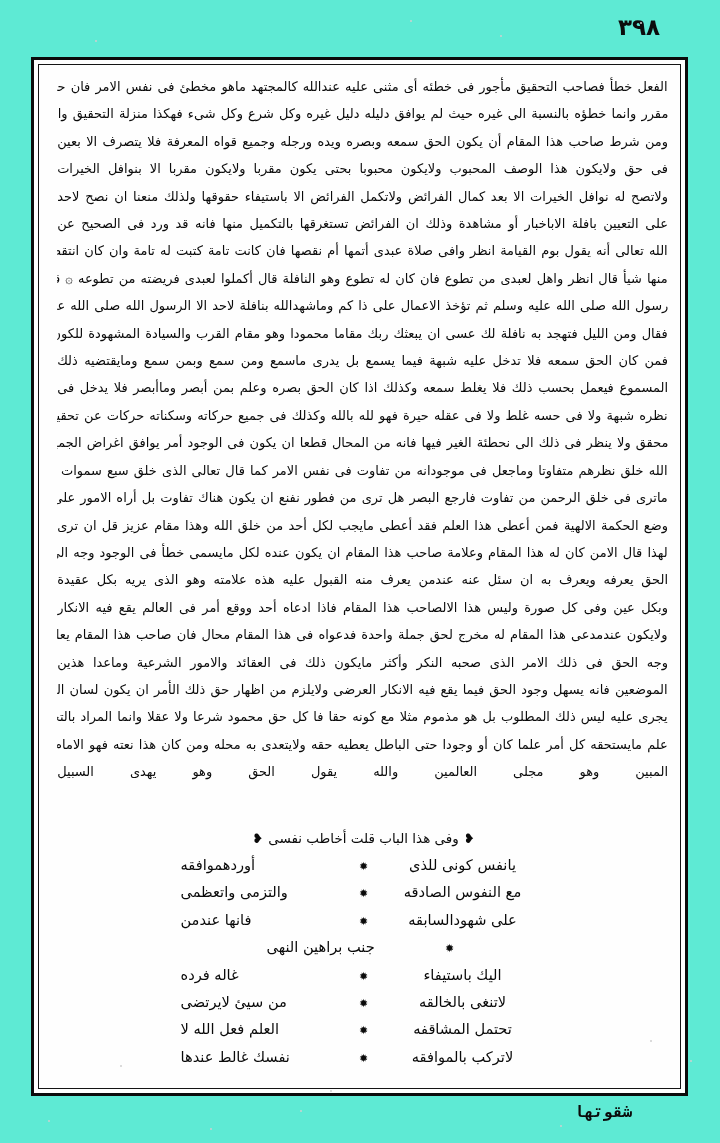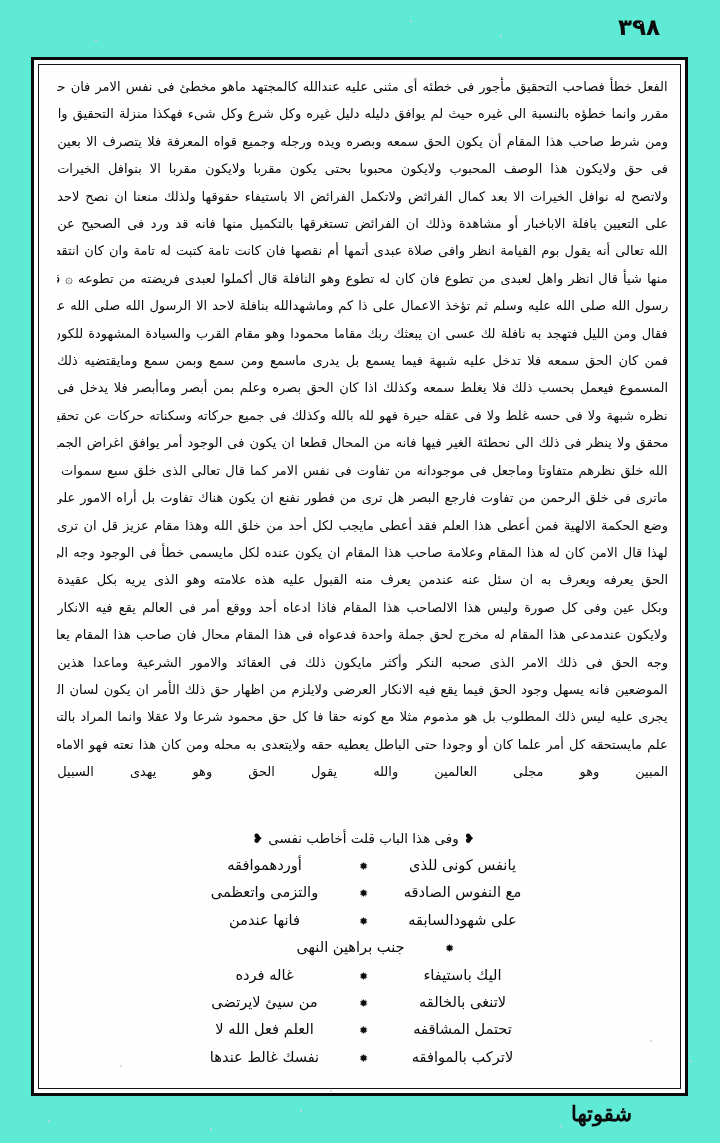--- a/index.html
+++ b/index.html
@@ -117,37 +117,37 @@
     line-height: 25.4px;
     color: #090909;
     direction: rtl;
     white-space: nowrap;
   }
   .hemistich {
     width: 168px;
     white-space: nowrap;
   }
   .hemistich.right { text-align: center;  padding-left: 4px; }
-  .hemistich.left  { text-align: center; padding-right: 4px; }
+  .hemistich.left  { text-align: left; padding-right: 4px; }
   .verse-sep {
     width: 22px;
     text-align: center;
     font-size: 11px;
     color: #0a0a0a;
     line-height: 25.4px;
   }
 
   
   .catchword {
     position: absolute;
     right: 88px;
     top: 1102px;
     direction: rtl;
-    font-family: Liberation Sans, sans-serif;
-    font-size: 21px;
+    font-family: Liberation Mono, monospace;
+    font-size: 16px;
     font-weight: 600;
     color: #0a0a0a;
     white-space: nowrap;
   }
 
   
   .speckle {
     position: absolute;
     width: 2px; height: 2px;
     background: #cfcfcf;

